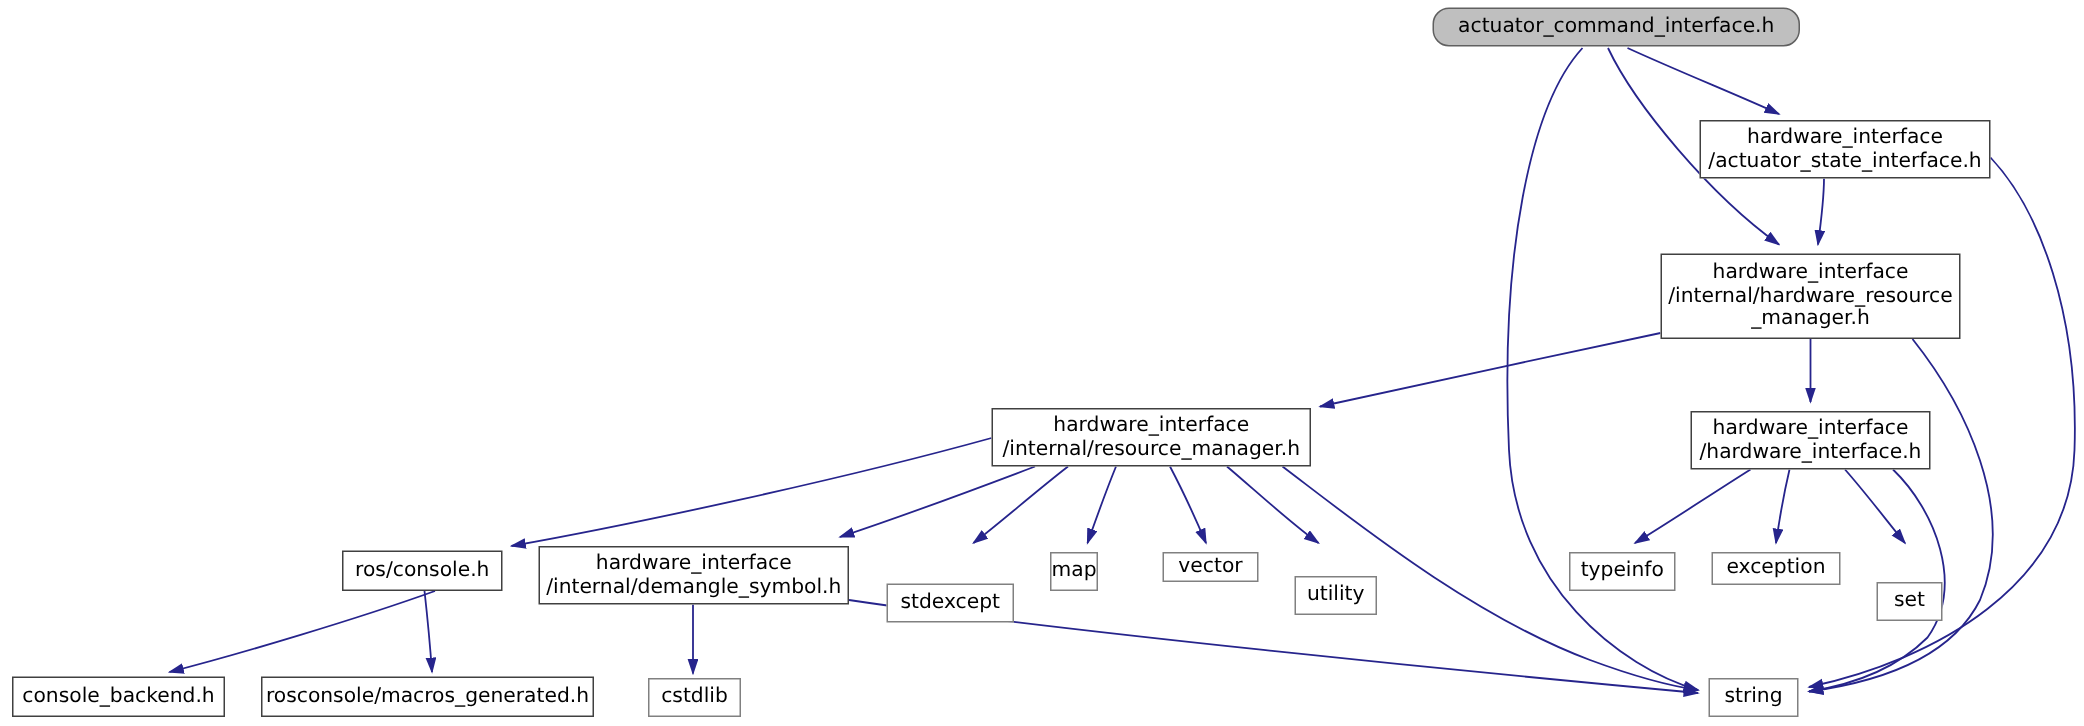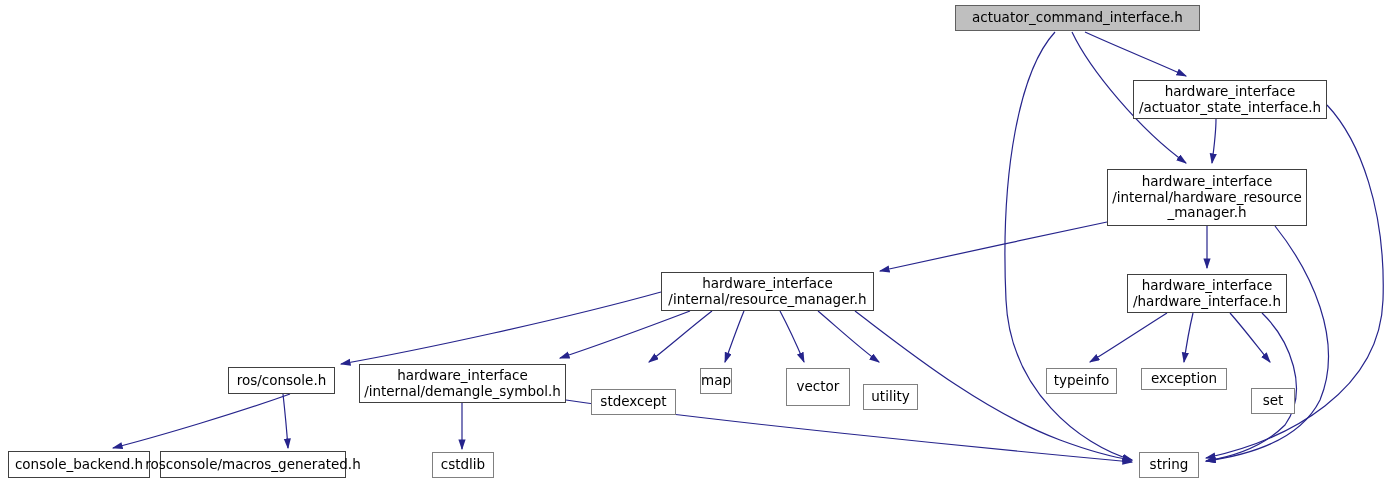--- a/index.html
+++ b/index.html
@@ -44,38 +44,38 @@
         <path d="M780,311 C789,328 798,348 804,362" fill="none" stroke="#26248c" stroke-width="1.2" marker-end="url(#arrow)"></path>
         <path d="M818,311 C838,328 862,350 879,362" fill="none" stroke="#26248c" stroke-width="1.2" marker-end="url(#arrow)"></path>
         <path d="M855,311 C900,345 980,410 1060,440 C1095,453 1118,458 1132,460" fill="none" stroke="#26248c" stroke-width="1.2" marker-end="url(#arrow)"></path>
         <path d="M290,394 C240,412 160,436 113,448" fill="none" stroke="#26248c" stroke-width="1.2" marker-end="url(#arrow)"></path>
         <path d="M283,394 C285,412 287,434 288,448" fill="none" stroke="#26248c" stroke-width="1.2" marker-end="url(#arrow)"></path>
         <path d="M462,403 C462,420 462,436 462,449" fill="none" stroke="#26248c" stroke-width="1.2" marker-end="url(#arrow)"></path>
         <path d="M566,400 C700,420 980,448 1132,462" fill="none" stroke="#26248c" stroke-width="1.2" marker-end="url(#arrow)"></path>
       </g>
   </svg>
   <div id="nodes">
-      <div class="nodebox root" style="left: 955px; top: 5px; width: 245px; height: 26px;">actuator_command_interface.h</div>
+      <div class="nodebox root" style="left: 955px; top: 5px; width: 245px; height: 26px; border-radius: 11px;">actuator_command_interface.h</div>
       <div class="nodebox proj" style="left: 1133px; top: 80px; width: 194px; height: 39px;">hardware_interface
 /actuator_state_interface.h</div>
       <div class="nodebox proj" style="left: 1107px; top: 169px; width: 200px; height: 57px;">hardware_interface
 /internal/hardware_resource
 _manager.h</div>
       <div class="nodebox proj" style="left: 1127px; top: 274px; width: 160px; height: 39px;">hardware_interface
 /hardware_interface.h</div>
       <div class="nodebox proj" style="left: 661px; top: 272px; width: 213px; height: 39px;">hardware_interface
 /internal/resource_manager.h</div>
       <div class="nodebox proj" style="left: 228px; top: 367px; width: 107px; height: 27px;">ros/console.h</div>
       <div class="nodebox proj" style="left: 359px; top: 364px; width: 207px; height: 39px;">hardware_interface
 /internal/demangle_symbol.h</div>
       <div class="nodebox" style="left: 591px; top: 368px; width: 85px; height: 26px; margin-top: 21px;">stdexcept</div>
       <div class="nodebox" style="left: 700px; top: 368px; width: 32px; height: 26px;">map</div>
-      <div class="nodebox" style="left: 775px; top: 368px; width: 64px; height: 38px; margin-left: 11px;">vector</div>
+      <div class="nodebox" style="left: 775px; top: 368px; width: 64px; height: 20px;">vector</div>
       <div class="nodebox" style="left: 863px; top: 368px; width: 55px; height: 26px; margin-top: 16px;">utility</div>
       <div class="nodebox" style="left: 1046px; top: 368px; width: 71px; height: 26px;">typeinfo</div>
       <div class="nodebox" style="left: 1141px; top: 368px; width: 86px; height: 22px;">exception</div>
       <div class="nodebox" style="left: 1251px; top: 368px; width: 44px; height: 26px; margin-top: 20px;">set</div>
       <div class="nodebox proj" style="left: 8px; top: 451px; width: 142px; height: 27px;">console_backend.h</div>
-      <div class="nodebox proj" style="left: 160px; top: 451px; width: 186px; height: 27px;">rosconsole/macros_generated.h</div>
+      <div class="nodebox proj" style="left: 174px; top: 451px; width: 222px; height: 27px;">rosconsole/macros_generated.h</div>
       <div class="nodebox" style="left: 432px; top: 452px; width: 62px; height: 26px;">cstdlib</div>
       <div class="nodebox" style="left: 1139px; top: 452px; width: 60px; height: 26px;">string</div>
     </div>
 </div>
 
 </body></html>

